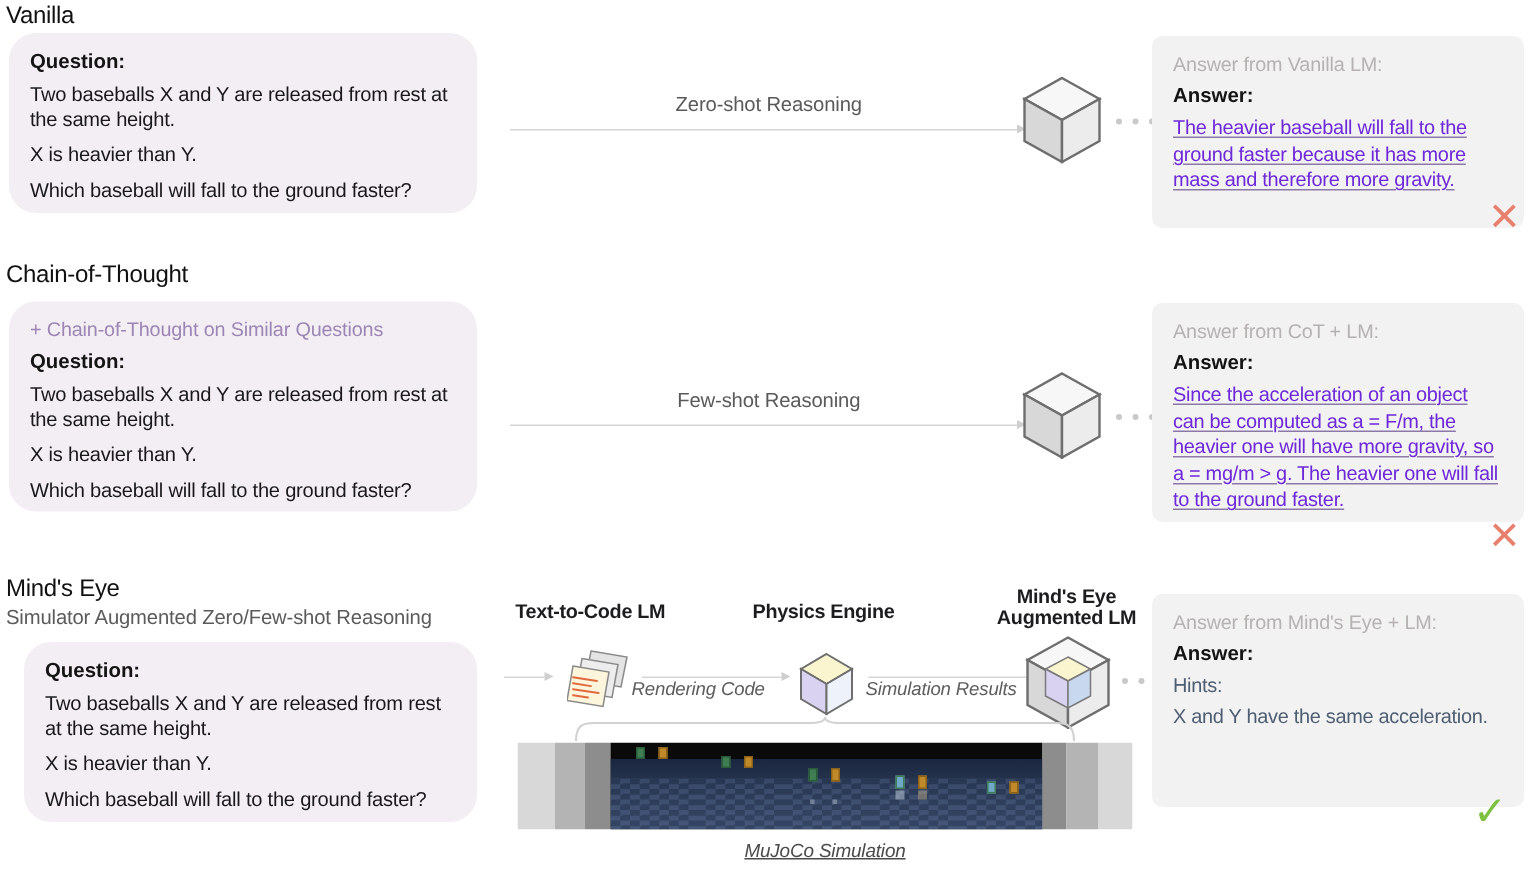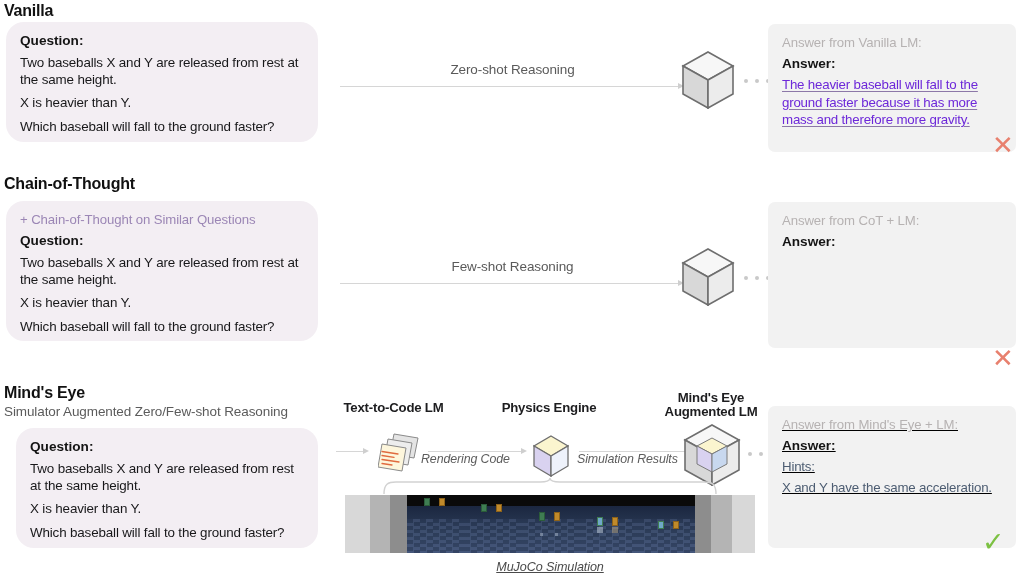--- a/index.html
+++ b/index.html
@@ -7,21 +7,21 @@
     width: 1024px; height: 587px;
     background: #ffffff;
     font-family: "Liberation Sans", sans-serif;
     overflow: hidden;
   }
   .page { position: relative; width: 1024px; height: 587px; }
 
   
   .row-title {
     position: absolute;
-    font-size: 16px; font-weight: bold;
+    font-size: 16px; font-weight: normal;
     color: #111111; letter-spacing: -0.2px;
   }
   .row-subtitle {
     position: absolute;
     font-size: 13.5px; color: #5b5b5b; letter-spacing: -0.1px;
   }
 
   
   .qcard {
     position: absolute;
@@ -192,20 +192,21 @@
   </div>
   <div class="dots" style="left:744px; top:276px;">
     <i></i>
       <i></i>
       <i></i>
   </div>
 
   <div class="acard" style="left:768px; top:202px; width:248px; height:146px;">
     <div class="ahead">Answer from CoT + LM:</div>
     <div class="alabel">Answer:</div>
+    <div class="atext">Since the acceleration of an object can be computed as a = F/m, the heavier one will have more gravity, so a = mg/m &gt; g. The heavier one will fall to the ground faster.</div>
   </div>
   <div class="verdict wrong" style="left:992px; top:345px;">✕</div>
 
   <div class="row-title" style="left:4px; top:384px;">Mind's Eye</div>
   <div class="row-subtitle" style="left:4px; top:404px;">Simulator Augmented Zero/Few-shot Reasoning</div>
 
   <div class="qcard" style="left:16px; top:428px; width:302px; height:120px;">
     <div class="qlabel">Question:</div>
     <div class="qline">Two baseballs X and Y are released from rest at the same height.</div>
     <div class="qline">X is heavier than Y.</div>
@@ -332,21 +333,21 @@
       <div style="position:absolute; left:35px; top:26px; width:6px; height:8px; background:#c08a2b; border:1px solid #8d6219;"></div>
     </div>
 
     <div class="sim-frame" style="width:17px; background:#8d8d8d;"></div>
     <div class="sim-frame" style="width:22px; background:#b4b4b4;"></div>
     <div class="sim-frame" style="width:24px; background:#d8d8d8;"></div>
   </div>
 
   <div class="sim-caption" style="left:345px; top:560px; width:410px;text-decoration:underline;">MuJoCo Simulation</div>
 
-  <div class="acard" style="left:768px; top:406px; width:248px; height:142px;text-decoration:underline;">
+  <div class="acard" style="left:768px; top:396px; width:248px; height:142px;">
     <div class="ahead">Answer from Mind's Eye + LM:</div>
     <div class="alabel">Answer:</div>
     <div class="hintline">Hints:</div>
     <div class="hintline">X and Y have the same acceleration.</div>
   </div>
   <div class="verdict right" style="left:982px; top:528px;">✓</div>
 
   <div class="legend" style="left:781px; top:563px;">
     <span class="sw"></span>
     <span class="lt">Simulation based Prompts Injection</span>

